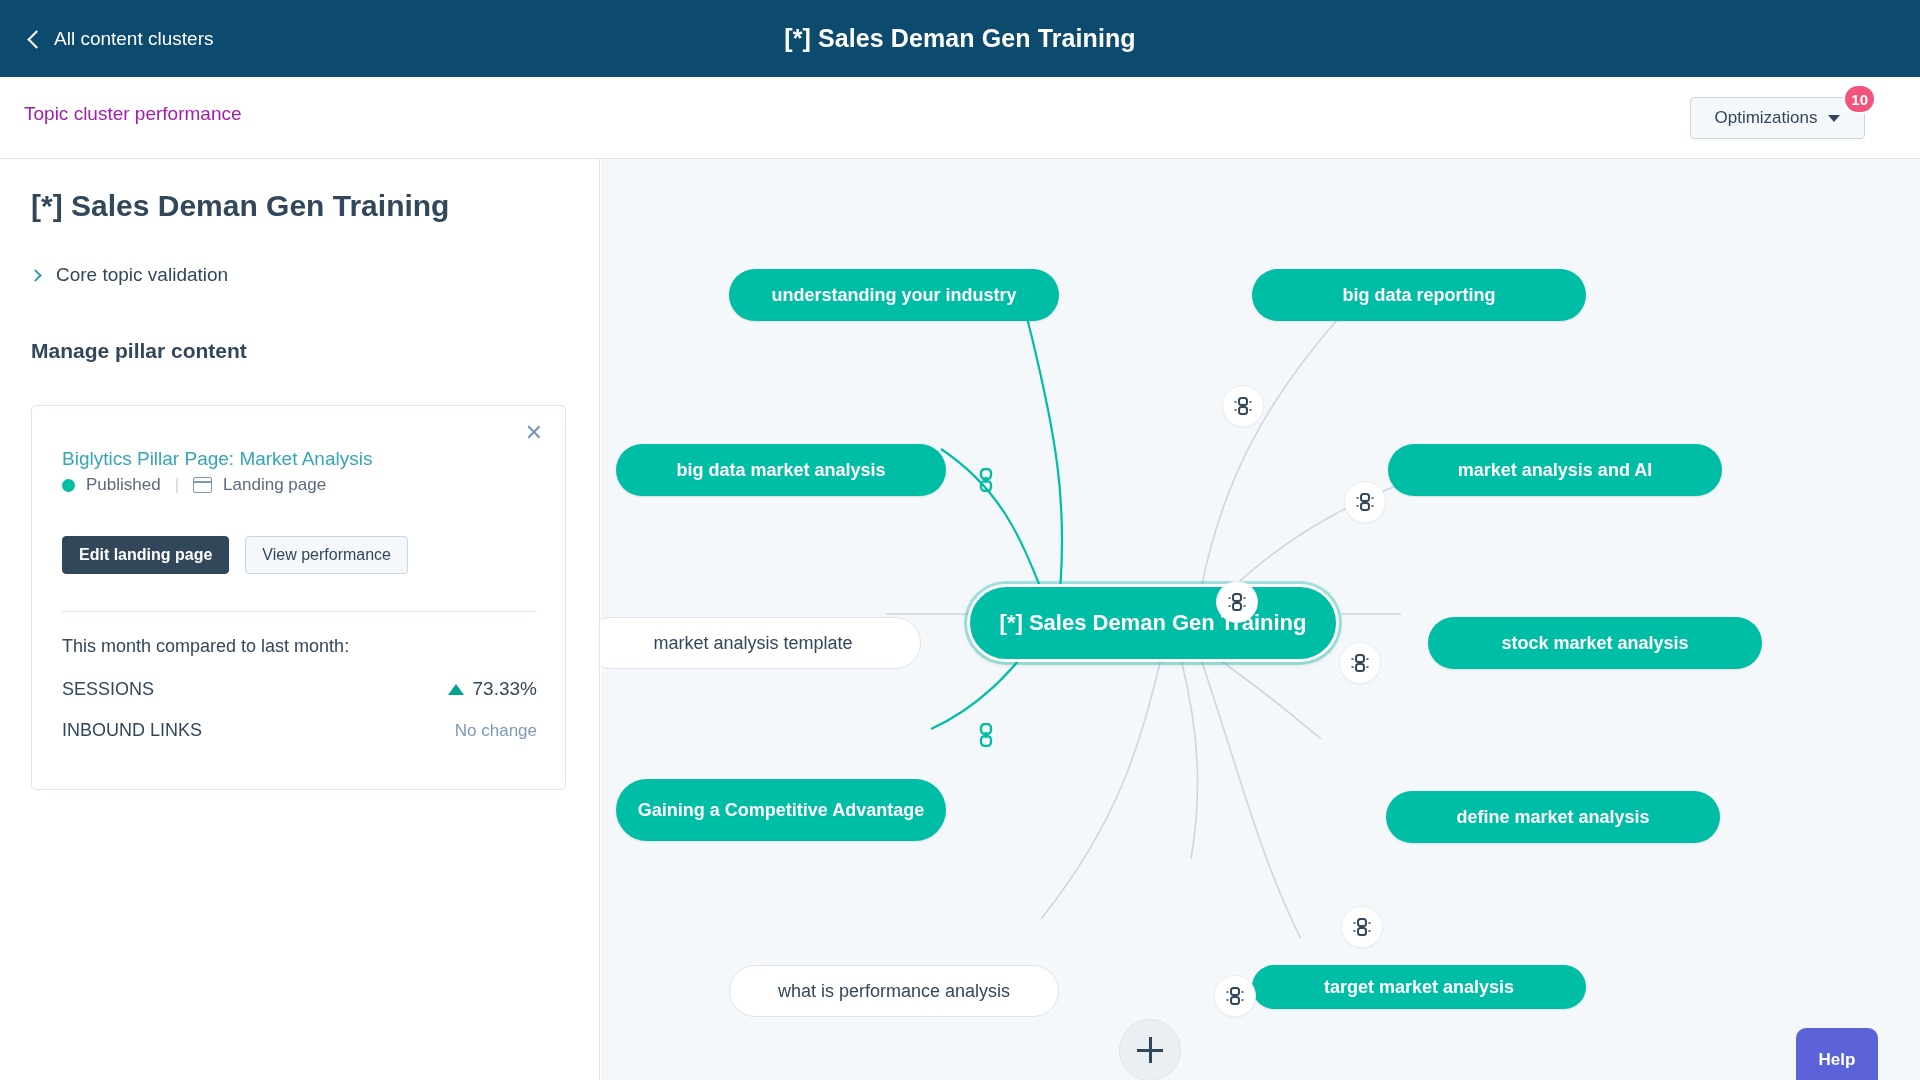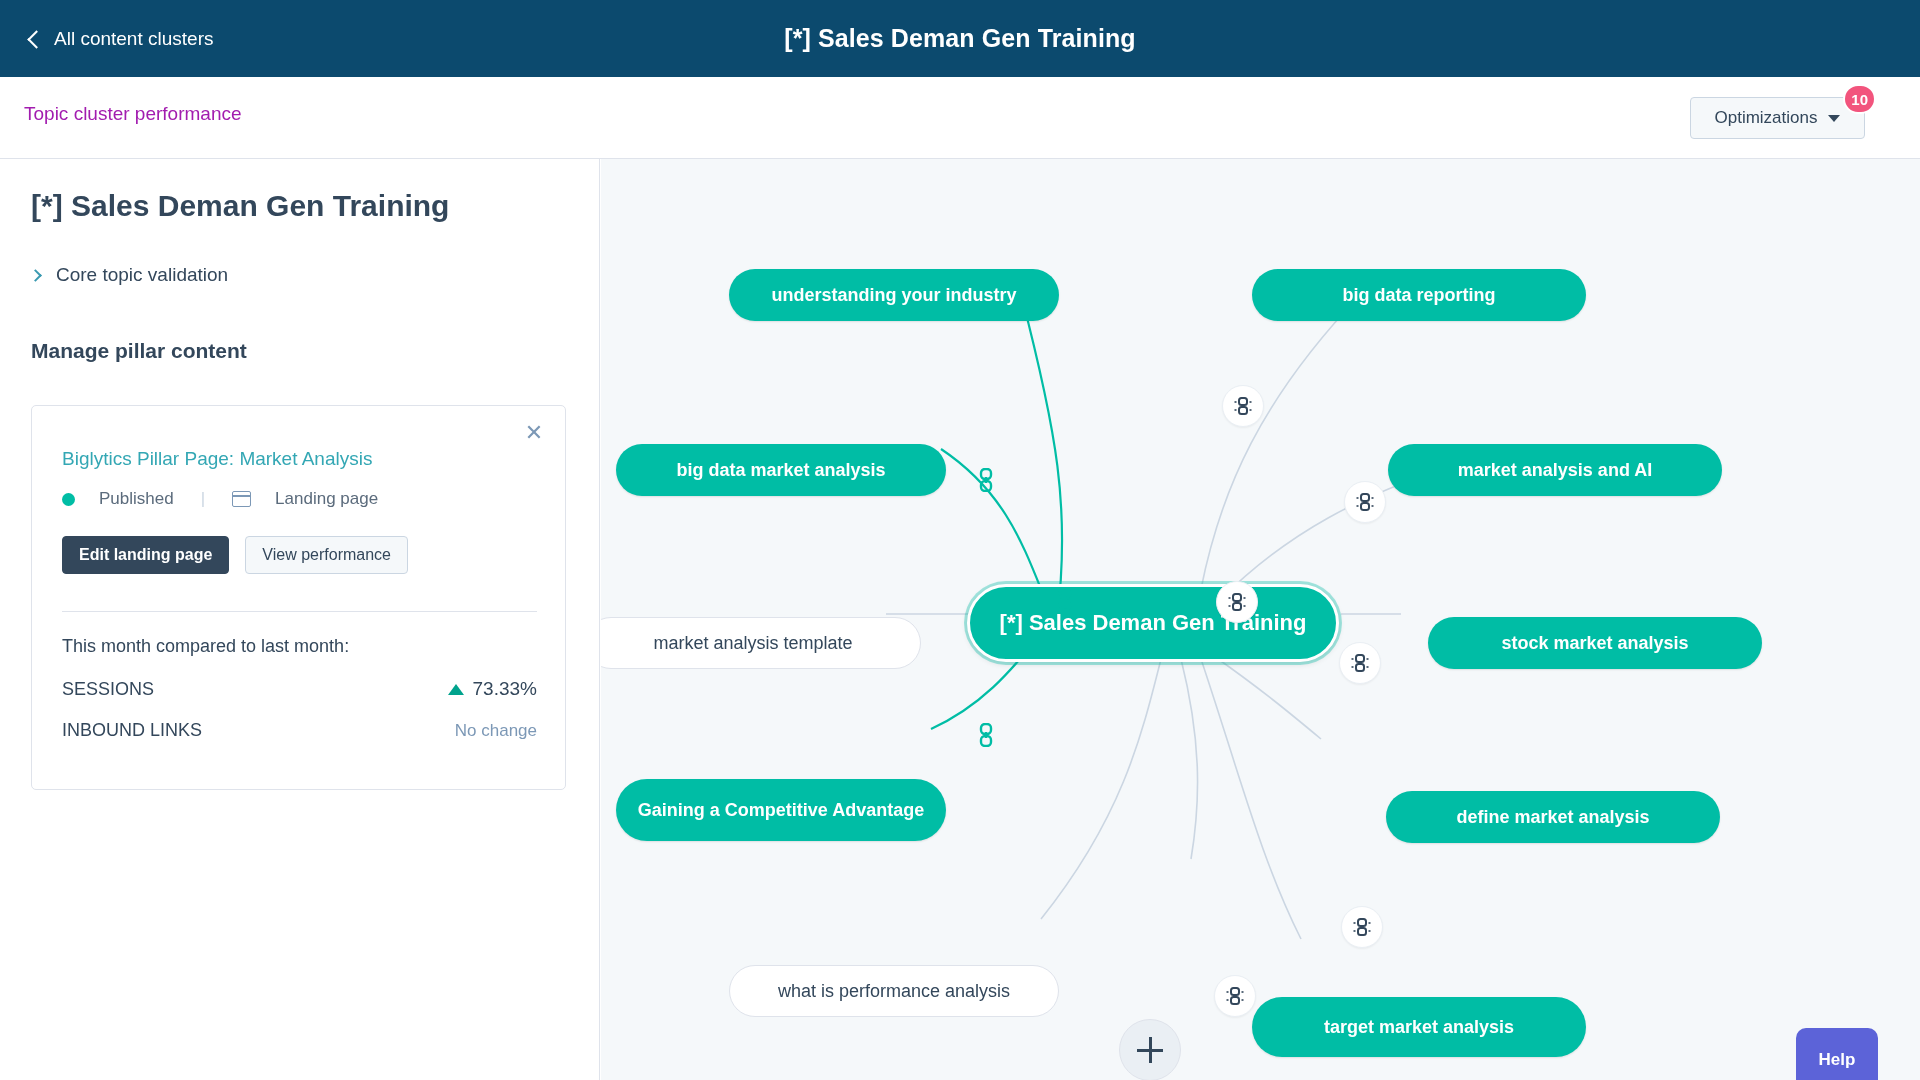--- a/index.html
+++ b/index.html
@@ -116,22 +116,22 @@
     position: absolute; right: 18px; top: 14px;
     width: 26px; height: 26px;
     color: #7c98b6; font-size: 22px; line-height: 26px;
     text-align: center; cursor: pointer;
   }
   .card-link {
     position: absolute; left: 30px; top: 42px;
     font-size: 19px; color: #33a7b4; cursor: pointer;
   }
   .card-meta {
-    position: absolute; left: 30px; top: 83px;
-    display: flex; align-items: center; gap: 24px;
+    position: absolute; left: 30px; top: 69px;
+    display: flex; align-items: center; gap: 11px;
     font-size: 17px; color: #5b6b7c;
   }
   .dot-published {
     width: 13px; height: 13px; border-radius: 50%;
     background: #00bda5;
   }
   .meta-sep { color: #cbd6e2; margin: 0 3px; }
   .page-icon {
     width: 19px; height: 16px;
     border: 1.8px solid #7c98b6; border-radius: 2px;
@@ -359,21 +359,21 @@
   <div class="node teal" style="left:787px; top:285px; width:334px; height:52px;">market analysis and AI</div>
 
   <div class="node teal" style="left:827px; top:458px; width:334px; height:52px;">stock market analysis</div>
 
   <div class="node teal" style="left:15px; top:620px; width:330px; height:62px;">Gaining a Competitive Advantage</div>
 
   <div class="node teal" style="left:785px; top:632px; width:334px; height:52px;">define market analysis</div>
 
   <div class="node plain" style="left:128px; top:806px; width:330px; height:52px;">what is performance analysis</div>
 
-  <div class="node teal" style="left:651px; top:838px; width:334px; height:60px;">target market analysis</div>
+  <div class="node teal" style="left:651px; top:806px; width:334px; height:44px;">target market analysis</div>
 
   <div class="badge linked" style="left:443px; top:419px;">
     <svg width="18" height="24" viewBox="0 0 18 24">
       <rect x="4" y="1" width="10" height="10" rx="4" fill="none" stroke="#00bda5" stroke-width="2.4"></rect>
       <rect x="4" y="13" width="10" height="10" rx="4" fill="none" stroke="#00bda5" stroke-width="2.4"></rect>
       <line x1="9" y1="9" x2="9" y2="15" stroke="#00bda5" stroke-width="2.4"></line>
     </svg>
   </div>
   <div class="badge linked" style="left:364px; top:300px;">
     <svg width="18" height="24" viewBox="0 0 18 24">

